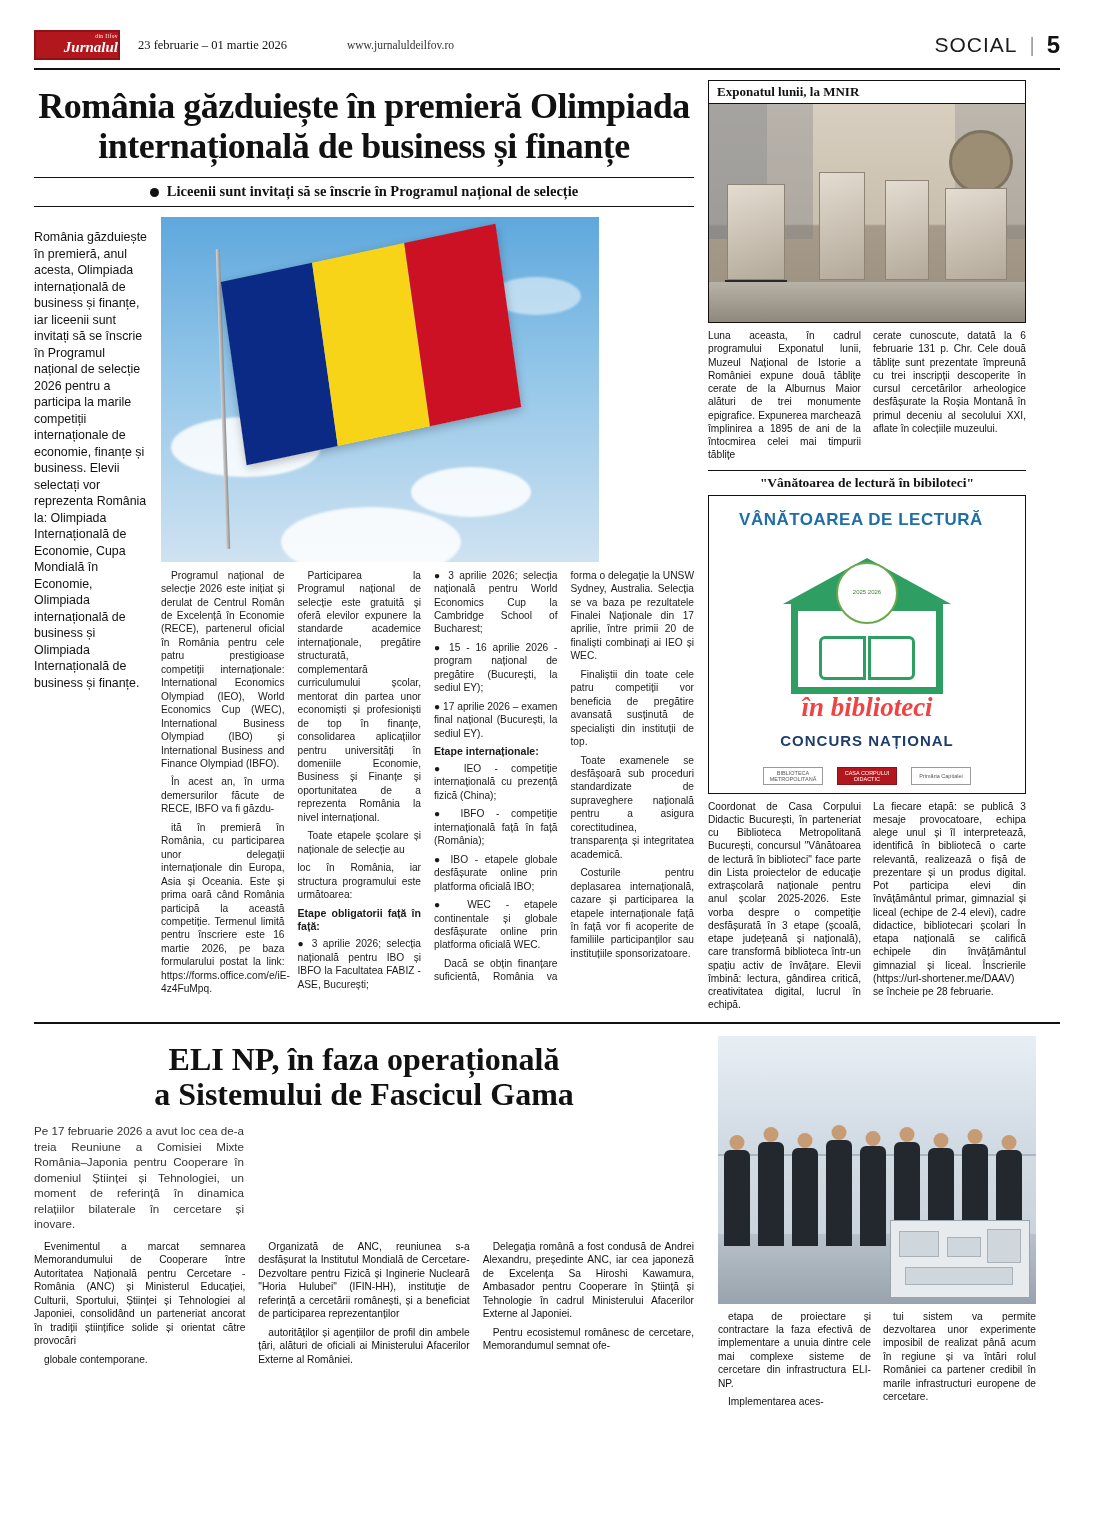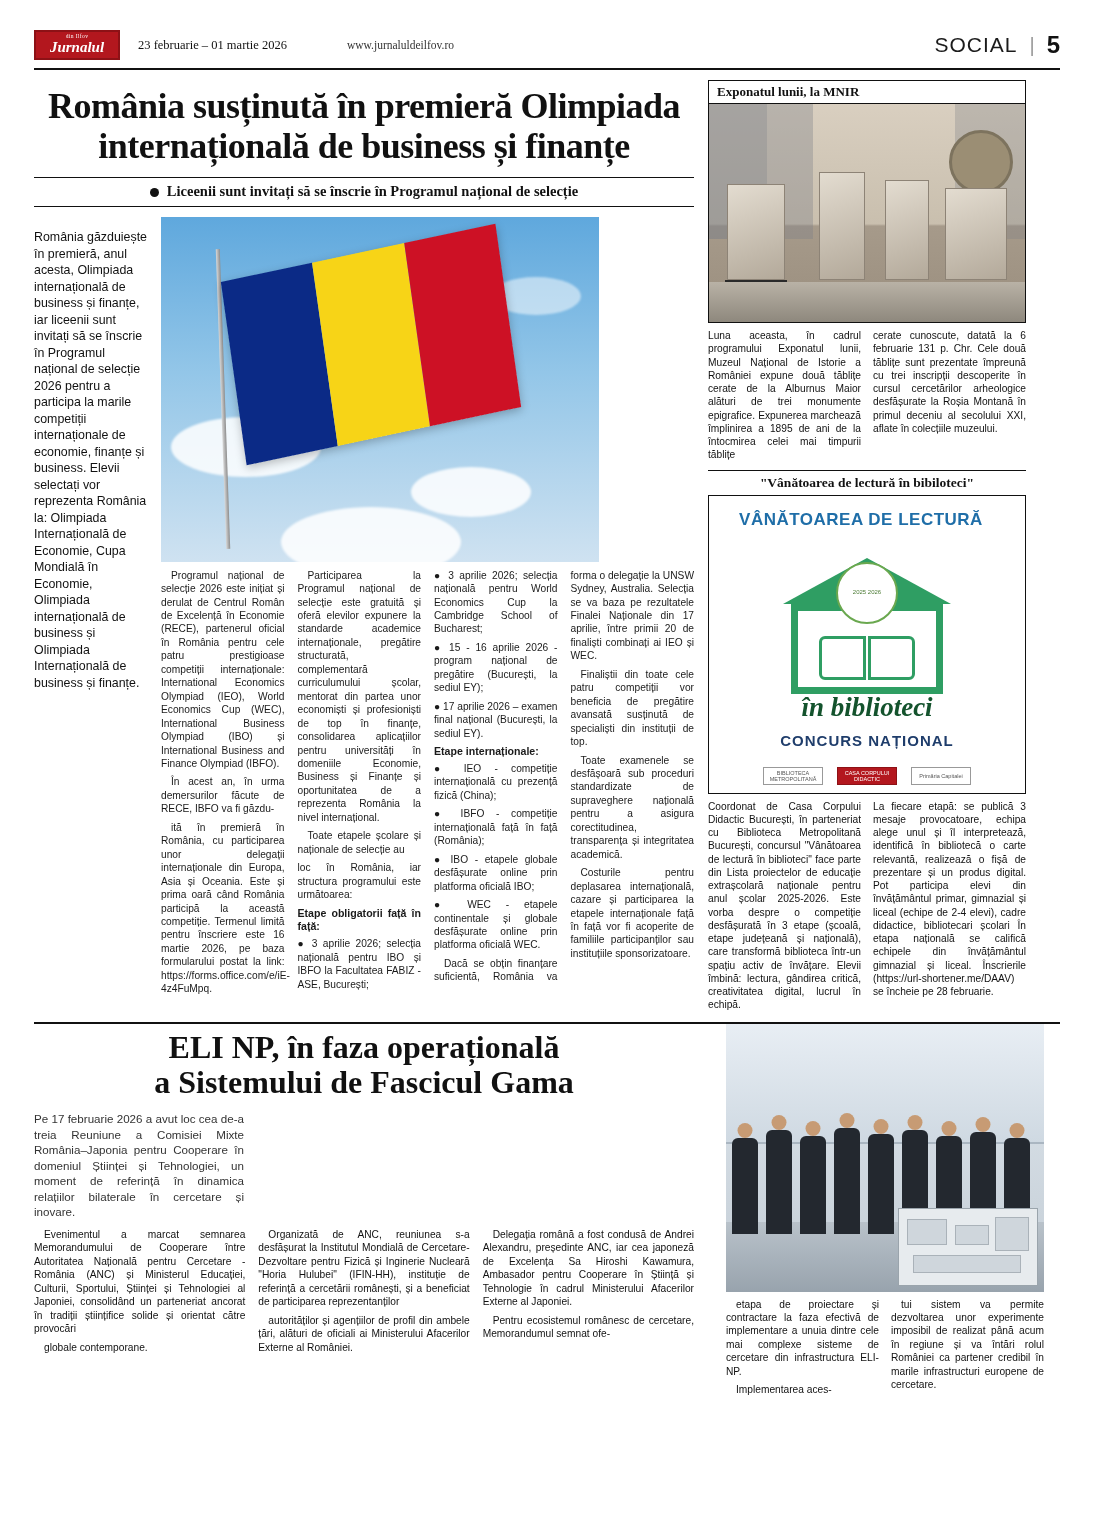--- a/index.html
+++ b/index.html
@@ -11,21 +11,21 @@
     color:#111;
     position:relative;
     overflow:hidden;
   }
   .page { width:1094px; height:1536px; position:relative; padding:28px 34px 16px 34px; }
 
   
   .masthead { display:flex; align-items:center; height:42px; border-bottom:2px solid #111; padding-bottom:6px; }
   .logo-box {
     width:86px; height:30px; background:#b3171e; color:#fff;
-    display:flex; flex-direction:column; align-items:center; justify-content:center;
+    display:flex; flex-direction:column; align-items:flex-end; justify-content:center;
     border:2px solid #8d1116; margin-right:18px;
   }
   .logo-small { font-size:5.5px; letter-spacing:.4px; line-height:1; font-family:"Liberation Serif", serif; }
   .logo-main { font-size:15px; font-weight:bold; font-style:italic; line-height:1.05; font-family:"Liberation Serif", serif; }
   .mast-date { font-size:12.5px; font-family:"Liberation Serif", serif; color:#111; }
   .mast-site { font-size:11.5px; margin-left:60px; font-family:"Liberation Serif", serif; color:#333; }
   .mast-right { margin-left:auto; display:flex; align-items:center; gap:12px; }
   .mast-section { font-size:21px; letter-spacing:1px; color:#1b1b1b; font-family:"Liberation Sans", sans-serif; }
   .mast-sep { color:#9a9a9a; font-size:20px; }
   .mast-page { font-size:24px; font-weight:bold; }
@@ -120,37 +120,37 @@
   .seal { position:absolute; top:4px; left:50%; transform:translateX(-50%); width:62px; height:62px;
           border:2px solid #6aa84f; border-radius:50%; background:#fff; font-size:6px; color:#4a7a33;
           display:flex; align-items:center; justify-content:center; text-align:center; line-height:1.1; }
   .book { position:absolute; bottom:14px; left:50%; transform:translateX(-50%); width:96px; height:44px; }
   .book-l, .book-r { position:absolute; top:0; width:47px; height:44px; border:3px solid #2f9e63; background:#fff; }
   .book-l { left:0; border-radius:6px 0 0 6px; }
   .book-r { right:0; border-radius:0 6px 6px 0; }
   .poster-script {
     position:absolute; top:196px; left:0; right:0; text-align:center;
     font-family:"Liberation Serif", serif; font-style:italic; font-weight:bold;
-    font-size:27px; color:#14532d;
+    font-size:27px; color:#ef4444;
   }
   .poster-sub {
     position:absolute; top:236px; left:0; right:0; text-align:center;
     font-size:15px; font-weight:bold; letter-spacing:1px; color:#1f3d6b;
   }
   .poster-logos { position:absolute; bottom:8px; left:0; right:0; display:flex; justify-content:center; gap:14px; }
   .plogo { width:60px; height:18px; border:1px solid #999; font-size:5.5px; color:#555;
            display:flex; align-items:center; justify-content:center; text-align:center; }
   .plogo.red { background:#b3171e; color:#fff; border-color:#8d1116; }
 
   .rtext2 { font-size:10.2px; line-height:1.3; text-align:justify; column-count:2; column-gap:12px; padding:6px 0 0 0; }
   .rtext2 p { margin:0 0 0 0; }
 
   
   .rule-thick { border-top:2px solid #111; margin:10px 0 0 0; }
-  .bottom { margin-top:0; display:flex; gap:32px; }
+  .bottom { margin-top:12px; display:flex; gap:24px; }
   .b-left { width:660px; }
   .b-right { width:318px; }
   .b-head {
     font-family:"Liberation Serif", serif; font-weight:bold; font-size:32px;
     text-align:center; line-height:1.12; margin:6px 0 10px 0;
   }
   .b-lead { font-size:11.6px; line-height:1.34; text-align:justify; color:#333; }
   .bcols { column-count:3; column-gap:13px; font-size:10.2px; line-height:1.32; text-align:justify; margin-top:8px; }
   .bcols p { margin:0 0 5px 0; text-indent:10px; }
   .group-photo { width:100%; height:268px; position:relative; overflow:hidden;
@@ -181,21 +181,21 @@
       <div class="mast-section">SOCIAL</div>
       <div class="mast-sep">|</div>
       <div class="mast-page">5</div>
     </div>
   </div>
 
   <div class="content">
 
     <div class="left-col">
       <div class="main-head">
-        <div>România susținută în premieră Olimpiada</div>
+        <div>România găzduiește în premieră Olimpiada</div>
         <div>internațională de business și finanțe</div>
       </div>
       <div class="subhead-bar">
         <span class="bullet-dot"></span><span>Liceenii sunt invitați să se înscrie în Programul național de selecție</span>
       </div>
 
       <div class="body-area">
 
         <div class="photo-flag">
           <div class="cloud" style="width:150px;height:60px;left:10px;top:200px;"></div>

